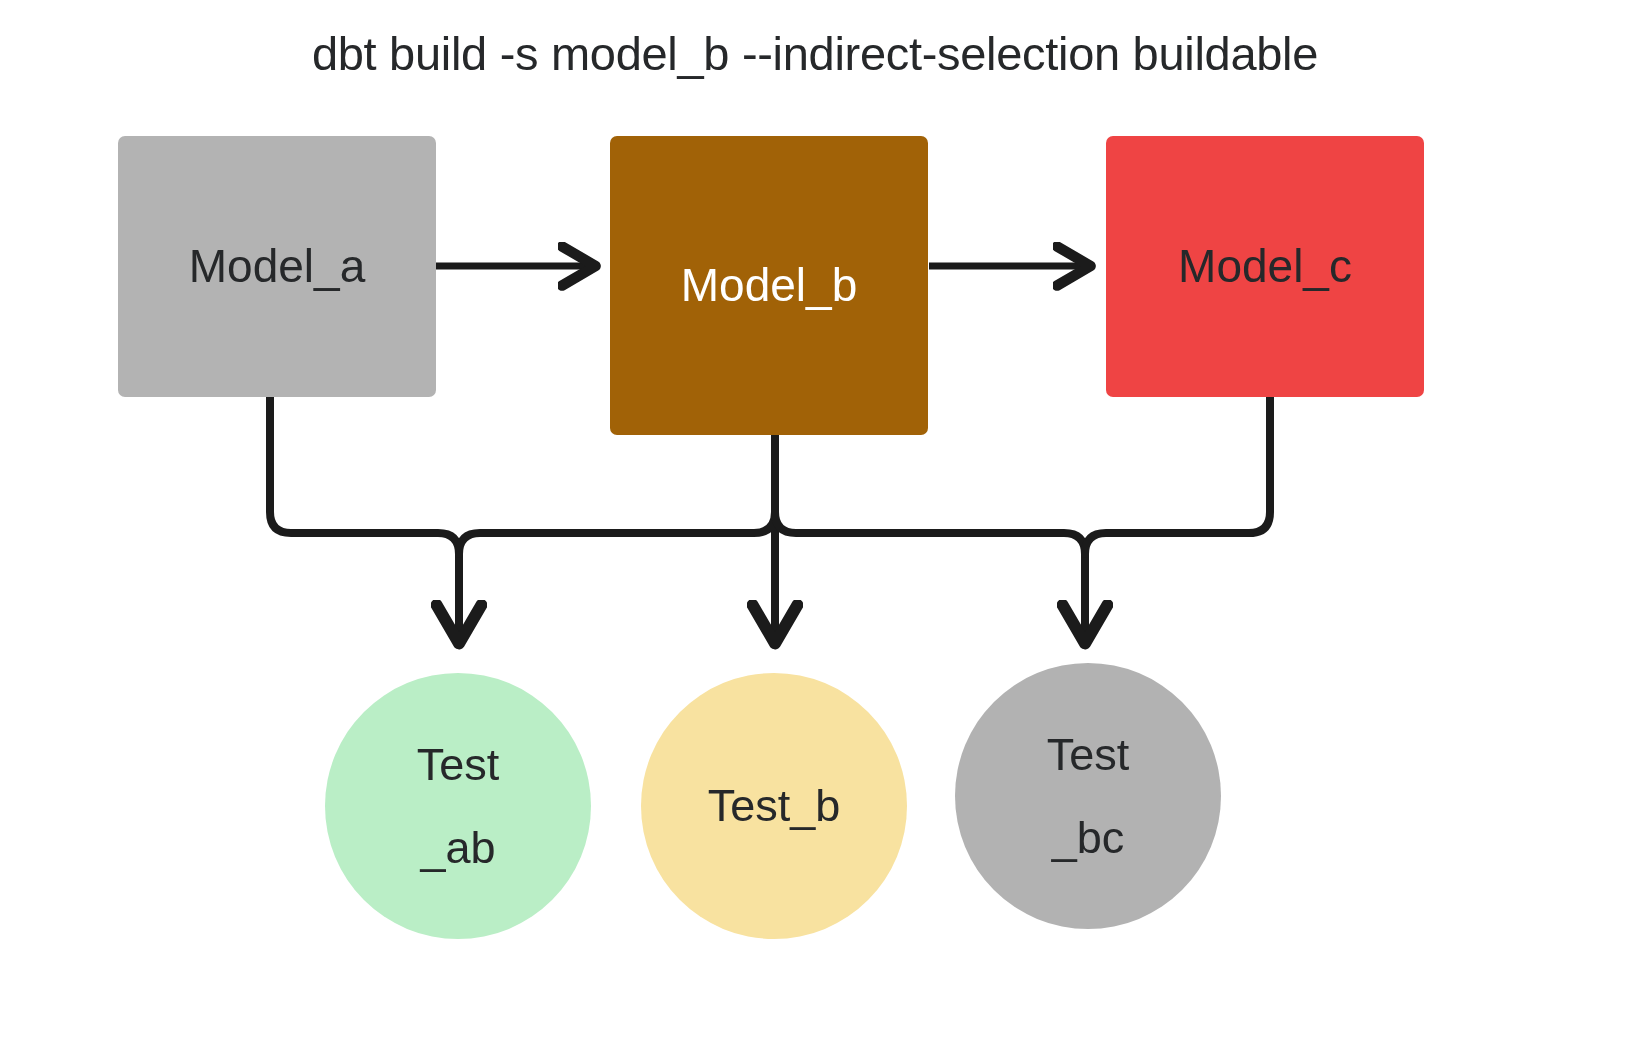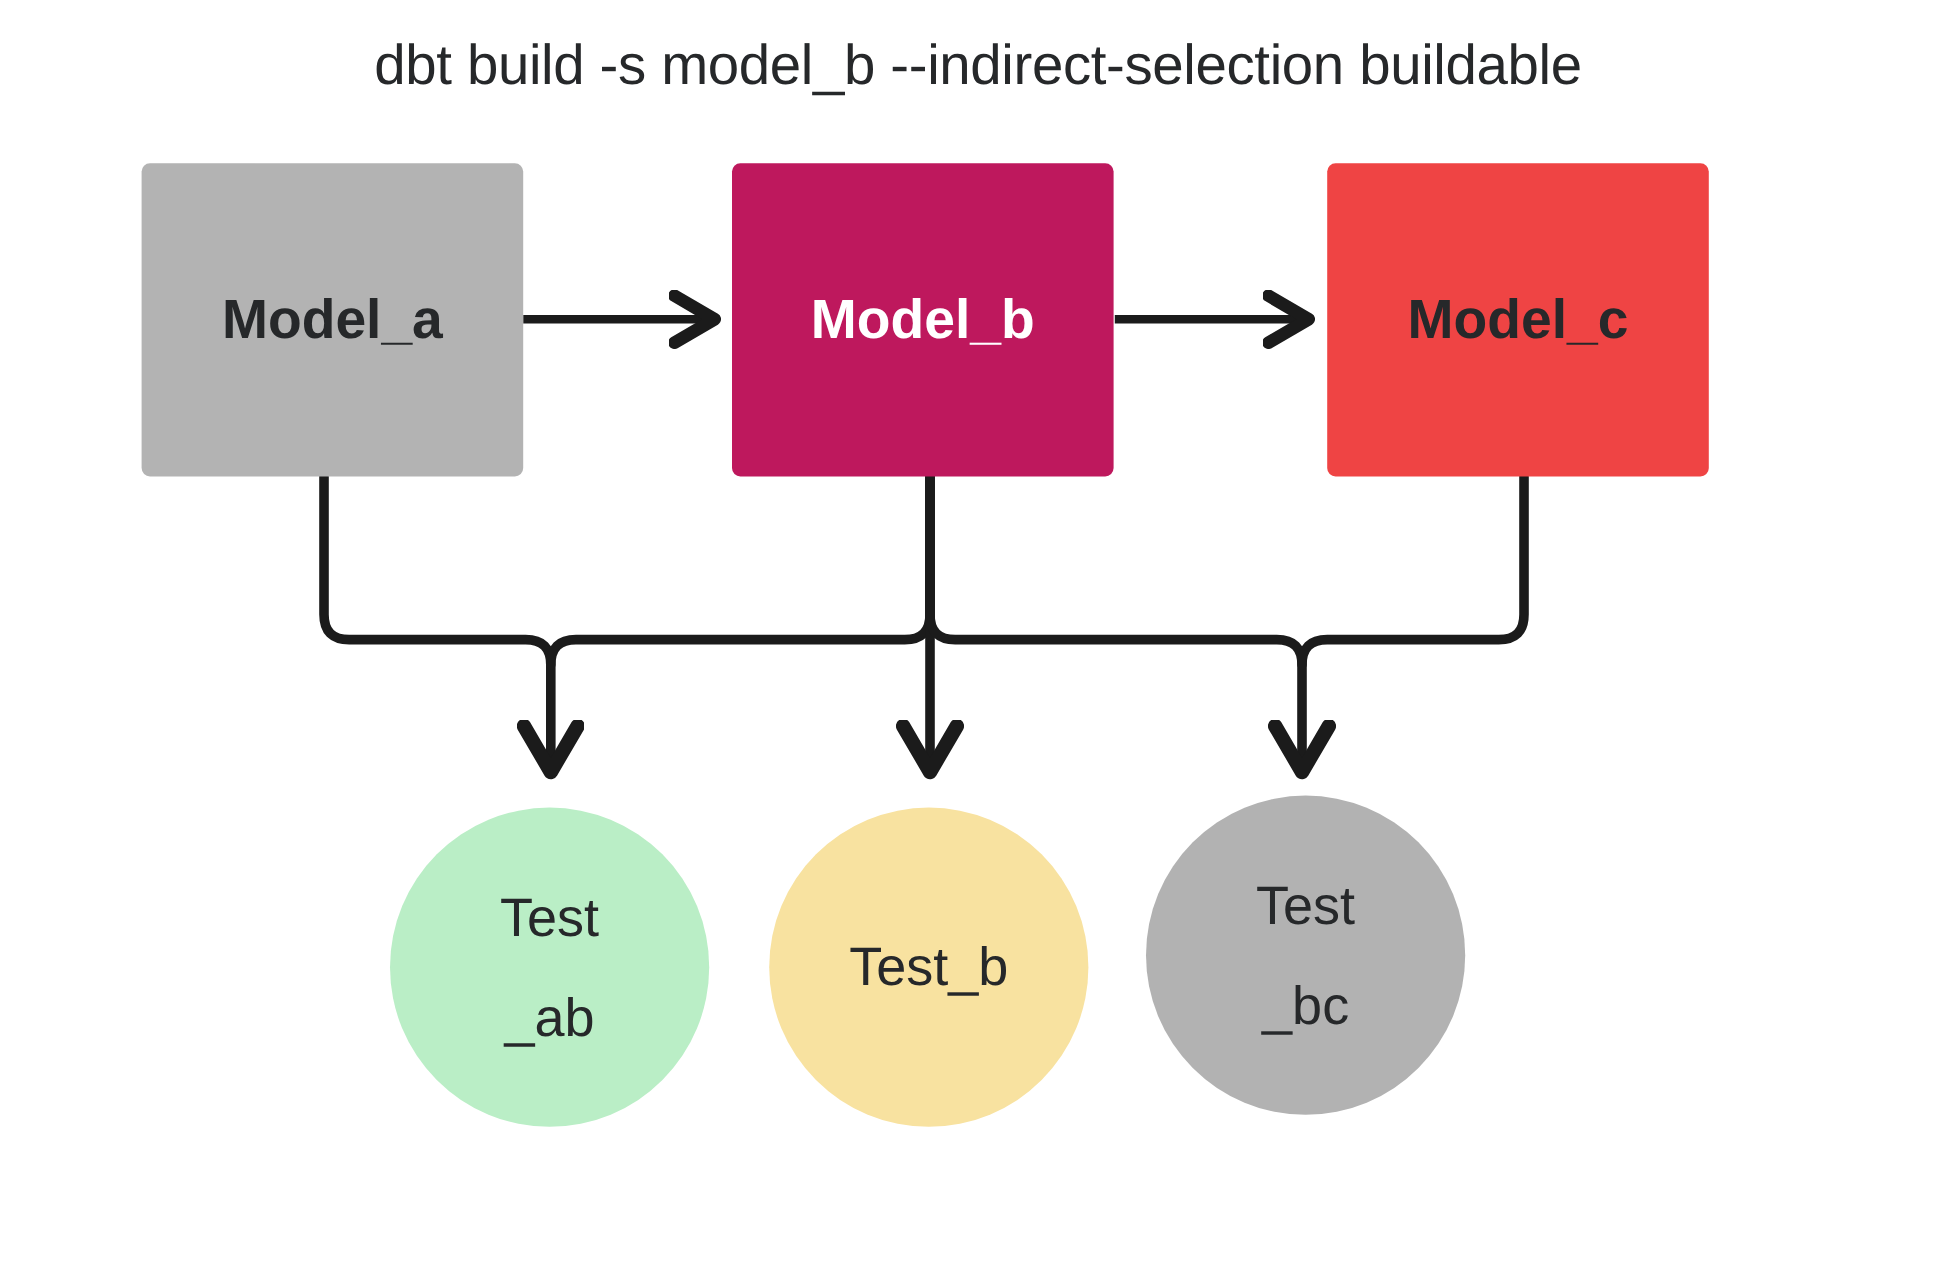--- a/index.html
+++ b/index.html
@@ -39,21 +39,20 @@
   }
   .node-box {
     position: absolute;
     border-radius: 7px;
     display: flex;
     align-items: center;
     justify-content: center;
     font-size: 46px;
     line-height: 1.1;
     box-sizing: border-box;
-    font-weight: bold;
   }
   .node-circle {
     position: absolute;
     border-radius: 50%;
     display: flex;
     flex-direction: column;
     align-items: center;
     justify-content: center;
     font-size: 45px;
     line-height: 1.85;
@@ -103,21 +102,21 @@
 
     <g>
       <path d="M 1270 397 L 1270 512 Q 1270 533 1249 533 L 1106 533 Q 1085 533 1085 554" fill="none" stroke="#1b1b1b" stroke-width="8" stroke-linecap="round" stroke-linejoin="round"></path>
     </g>
   </svg>
 
   <div class="node-box" style="left:118px; top:136px; width:318px; height:261px; background:#b3b3b3; color:#26282a;">
     <span>Model_a</span>
   </div>
 
-  <div class="node-box" style="left:610px; top:136px; width:318px; height:261px; background:#be185d; color:#ffffff;">
+  <div class="node-box" style="left:610px; top:136px; width:318px; height:299px; background:#a16207; color:#ffffff;">
     <span>Model_b</span>
   </div>
 
   <div class="node-box" style="left:1106px; top:136px; width:318px; height:261px; background:#ef4444; color:#26282a;">
     <span>Model_c</span>
   </div>
 
   <div class="node-circle" style="left:325px; top:673px; width:266px; height:266px; background:#baeec6; color:#26282a;">
     <span class="circle-line">Test</span>
     <span class="circle-line">_ab</span>

